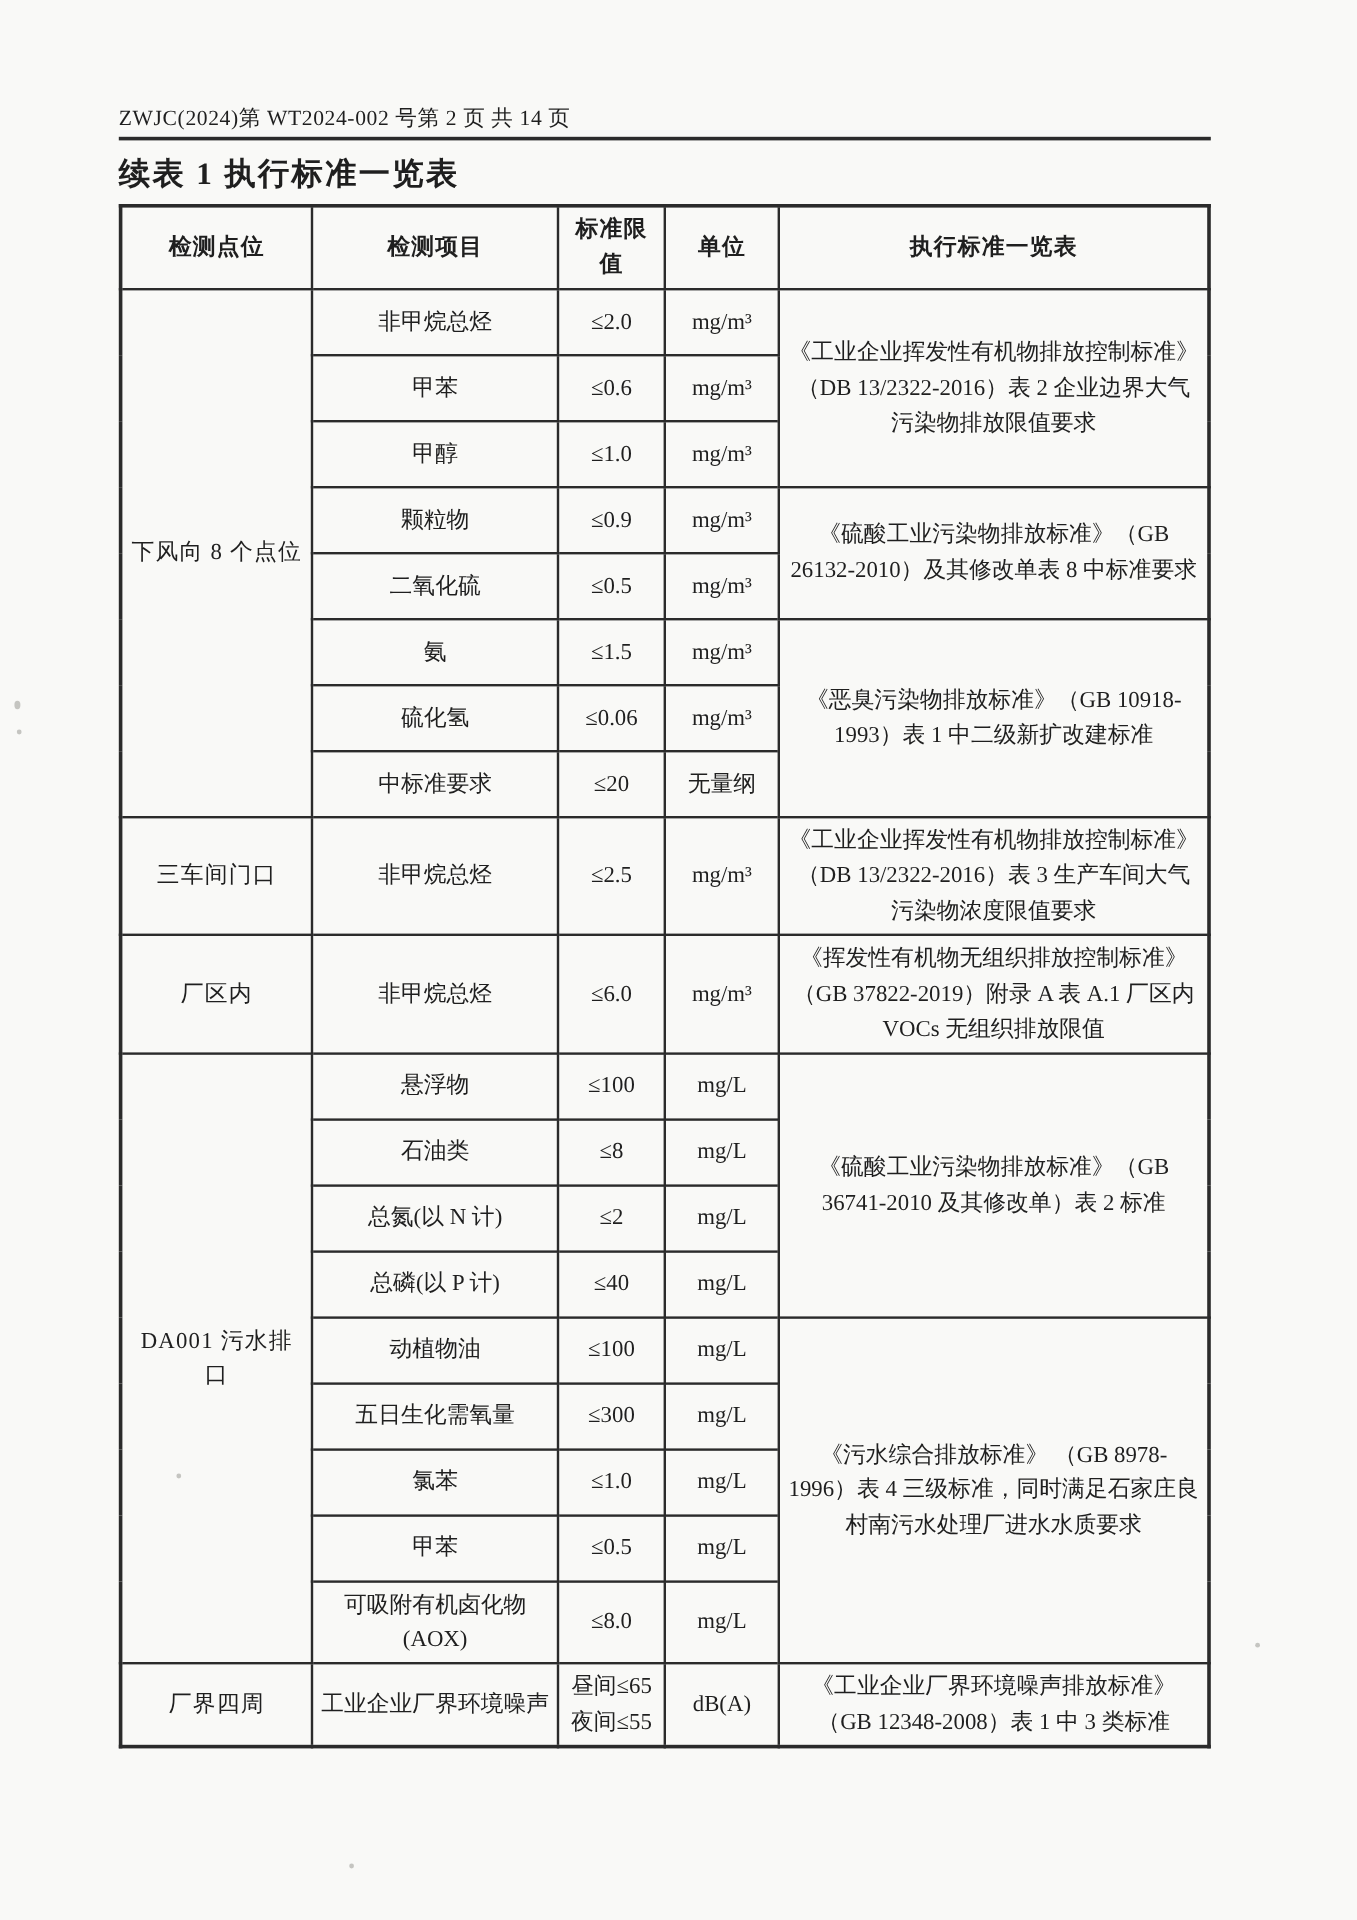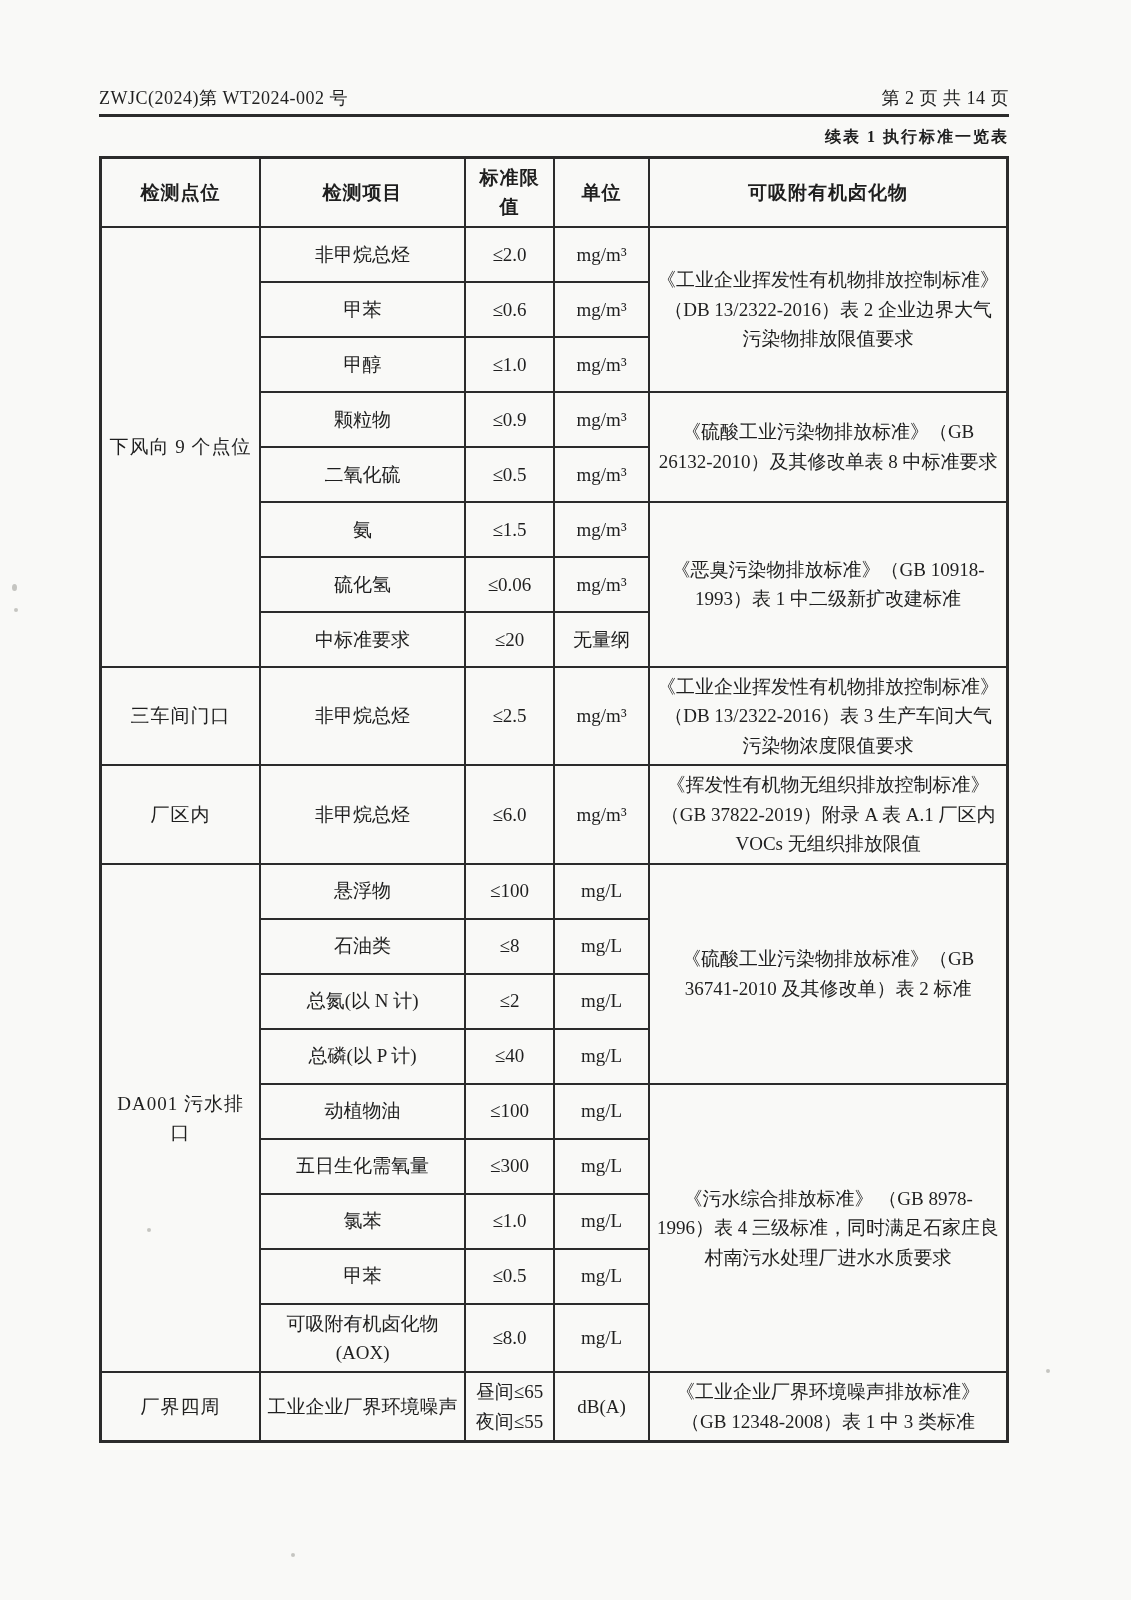--- a/index.html
+++ b/index.html
@@ -25,30 +25,30 @@
   .speck{position:absolute;background:#9a9a96;border-radius:50%;opacity:.55;}
 
   .content{
     position:absolute;
     left:99px;
     top:86px;
     width:910px;
   }
   .doc-header{
     display:flex;
-    justify-content:space-between;
+    justify-content:flex-start;
     align-items:flex-end;
     font-size:18px;
     padding-bottom:4px;
     border-bottom:3px solid var(--border);
     letter-spacing:.5px;
   }
   .doc-title{
-    text-align:right;
-    font-size:16px;
+    text-align:left;
+    font-size:26px;
     font-weight:bold;
     margin:10px 0 8px 0;
     letter-spacing:2px;
   }
   table.std{
     width:100%;
     border-collapse:collapse;
     table-layout:fixed;
     border:3px solid var(--border);
     font-size:19px;
@@ -98,26 +98,26 @@
         <col style="width:9.8%">
         <col style="width:10.5%">
         <col style="width:39.5%">
       </colgroup>
       <thead>
         <tr>
           <th>检测点位</th>
           <th>检测项目</th>
           <th>标准限值</th>
           <th>单位</th>
-          <th>可吸附有机卤化物</th>
+          <th>执行标准一览表</th>
         </tr>
       </thead>
       <tbody>
           <tr>
-            <td class="point" rowspan="8">下风向 9 个点位</td>
+            <td class="point" rowspan="8">下风向 8 个点位</td>
             <td class="item">非甲烷总烃</td>
             <td class="limit">≤2.0</td>
             <td class="unit">mg/m³</td>
             <td class="standard" rowspan="3">《工业企业挥发性有机物排放控制标准》（DB 13/2322-2016）表 2 企业边界大气污染物排放限值要求</td>
           </tr>
           <tr>
             <td class="item">甲苯</td>
             <td class="limit">≤0.6</td>
             <td class="unit">mg/m³</td>
           </tr>

